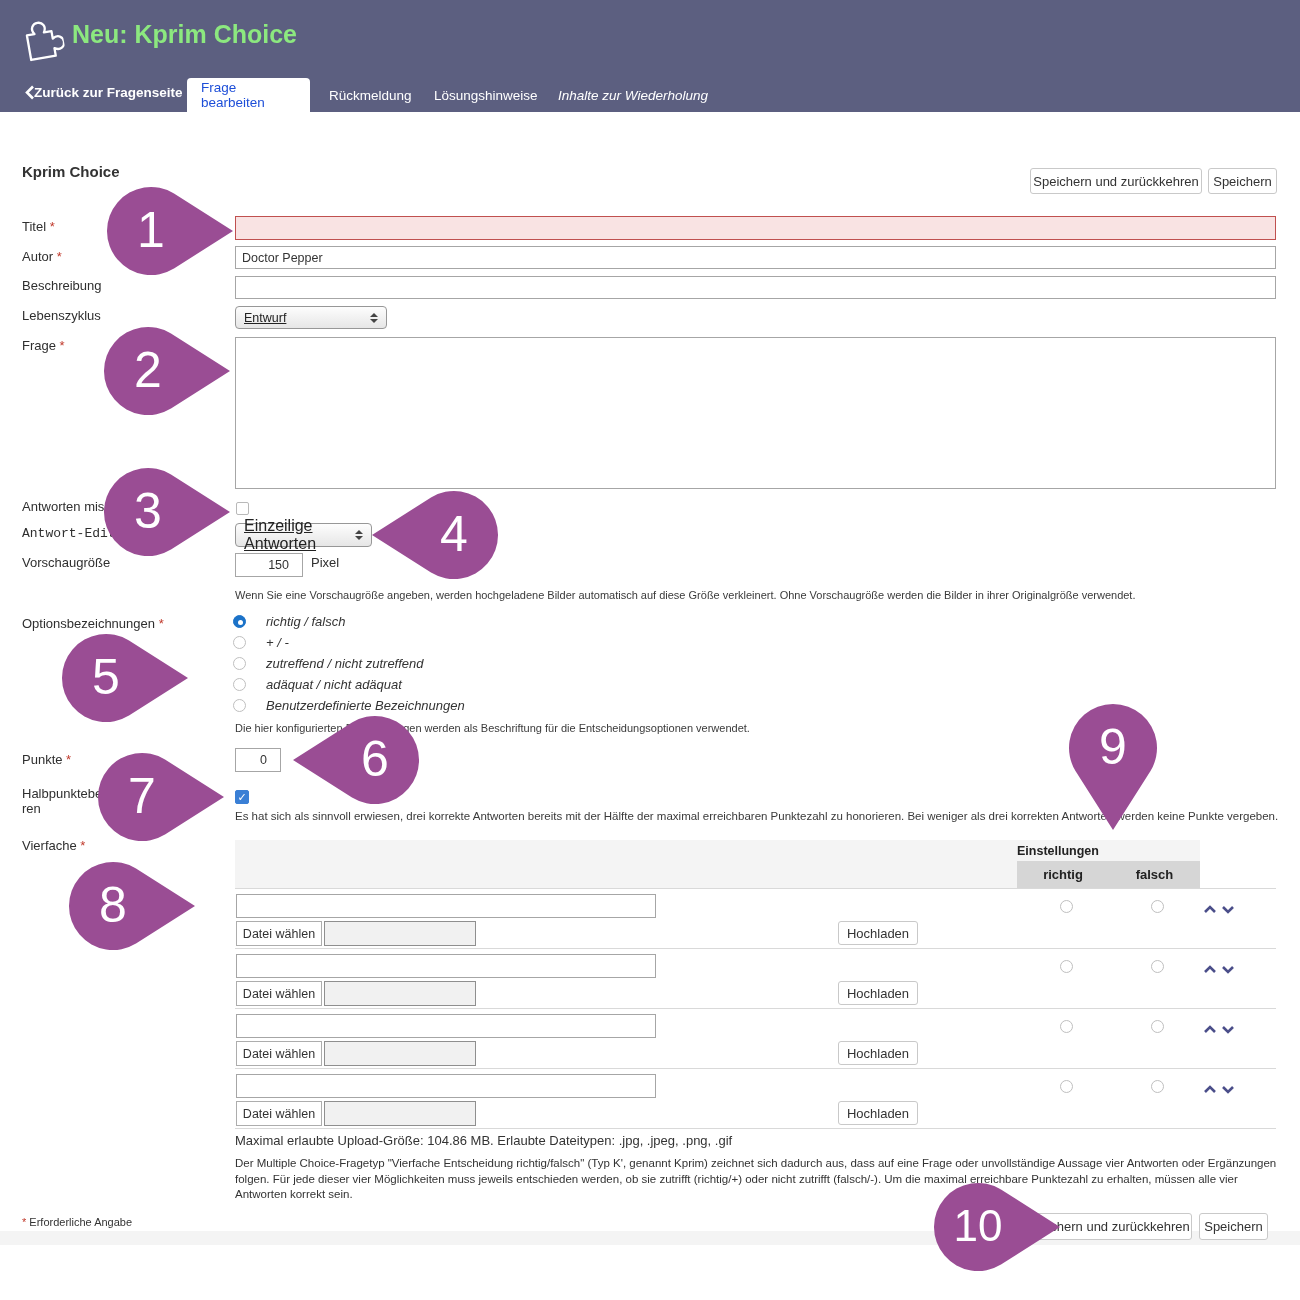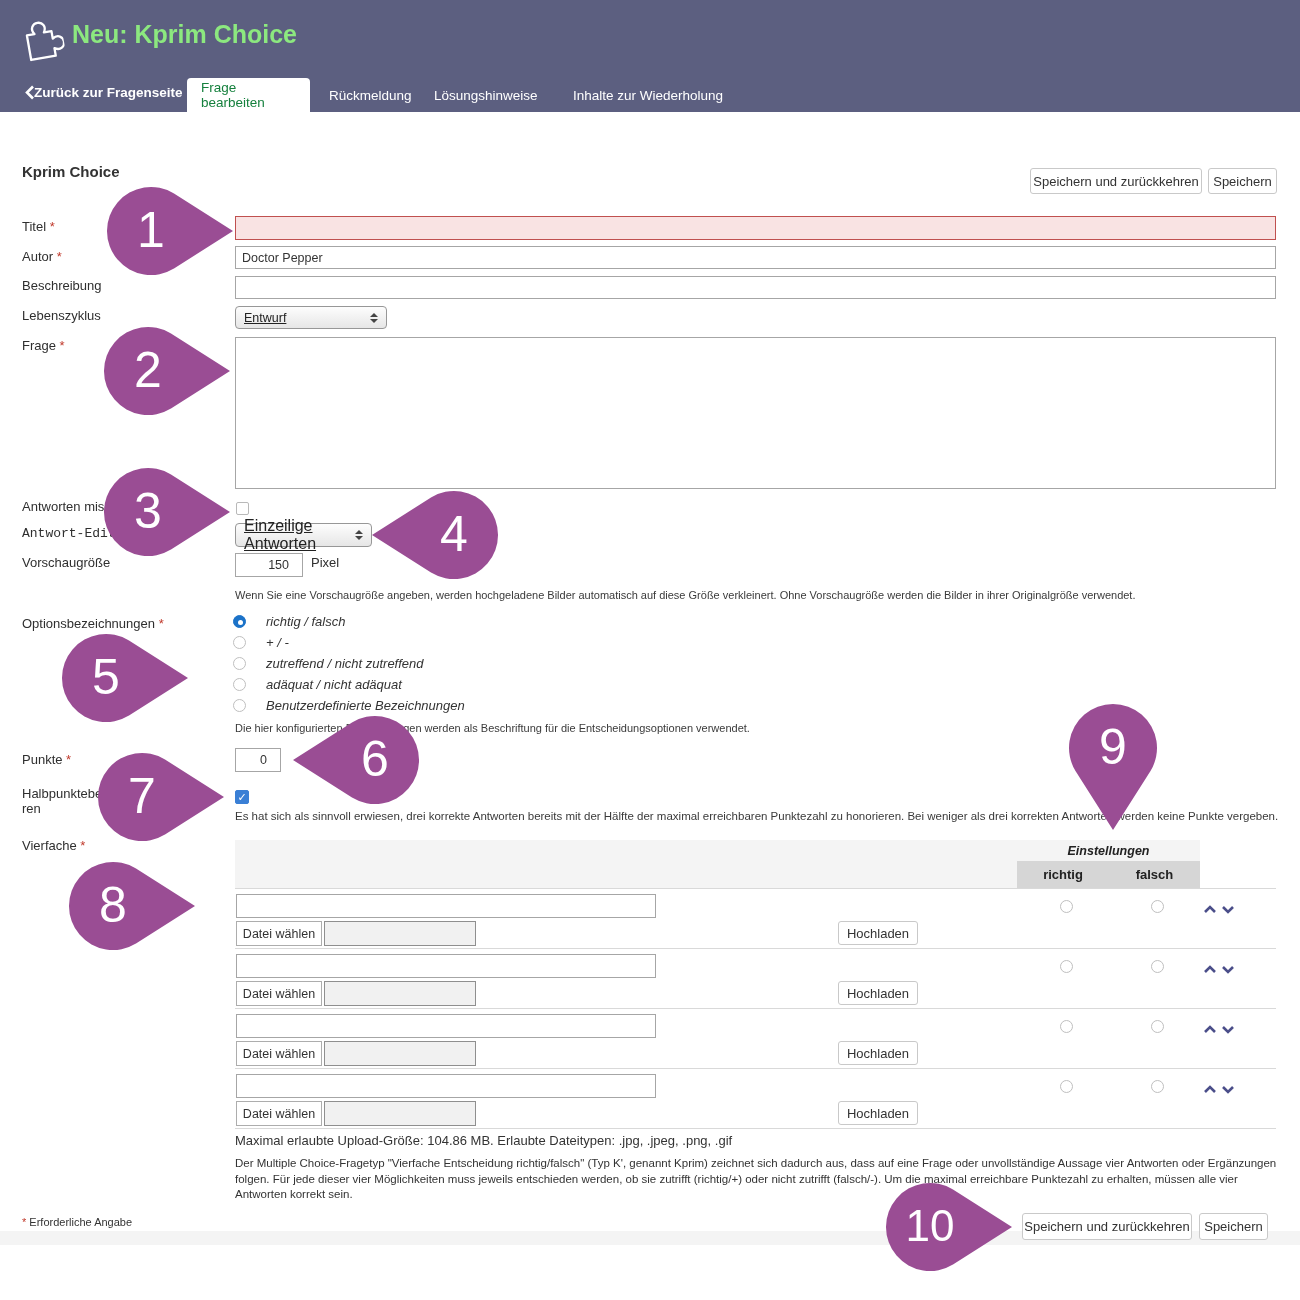--- a/index.html
+++ b/index.html
@@ -8,21 +8,21 @@
   .abs{position:absolute;}
 
   
   .header{position:absolute;left:0;top:0;width:1300px;height:78px;background:#5c5f80;}
   .tabbar{position:absolute;left:0;top:78px;width:1300px;height:34px;background:#5c5f80;}
   .app-title{position:absolute;left:72px;top:20px;font-size:25px;font-weight:bold;color:#8ce87f;}
   .puzzle{position:absolute;left:17px;top:14px;}
   .backlink{position:absolute;left:25px;top:85px;color:#fff;font-size:13.5px;font-weight:bold;cursor:pointer;display:flex;align-items:center;}
   .tab{position:absolute;top:78px;height:34px;display:flex;align-items:center;justify-content:center;
        font-size:13.5px;color:#fff;cursor:pointer;padding:0 14px;box-sizing:border-box;}
-  .tab.active{background:#fff;color:#15803d;border-radius:4px 4px 0 0;}
+  .tab.active{background:#fff;color:#1d4ed8;border-radius:4px 4px 0 0;}
 
   
   .btn{position:absolute;box-sizing:border-box;background:#fff;border:1px solid #c9c9c9;border-radius:3px;
        font-size:13px;color:#333;display:flex;align-items:center;justify-content:center;cursor:pointer;}
 
   
   .form-title{position:absolute;left:22px;top:163px;font-size:15px;font-weight:bold;}
   .flabel{position:absolute;left:22px;font-size:13px;color:#2f2f2f;}
   .req{color:#c0392b;}
   .tinput{position:absolute;box-sizing:border-box;border:1px solid #a6a6a6;background:#fff;
@@ -98,21 +98,21 @@
 </div>
 <div class="tab active" style="left:187px;width:123px;">
     <span>Frage bearbeiten</span>
   </div>
 <div class="tab" style="left:315px;">
     <span>Rückmeldung</span>
   </div>
 <div class="tab" style="left:420px;">
     <span>Lösungshinweise</span>
   </div>
-<div class="tab" style="left:559px;">
+<div class="tab" style="left:544px;font-style:italic;">
     <span>Inhalte zur Wiederholung</span>
   </div>
 
 <div class="form-title">Kprim Choice</div>
 <div class="btn" style="left:1030px;top:168px;width:172px;height:26px;">Speichern und zurückkehren</div>
 <div class="btn" style="left:1208px;top:168px;width:69px;height:26px;">Speichern</div>
 
 <div class="flabel" style="top:219px;"><span>Titel</span> <span class="req">*</span></div>
 <input class="tinput error abs" style="left: 235px; top: 216px; width: 1041px; height: 24px;" value="">
 
@@ -183,21 +183,21 @@
 </div>
 <span class="checkbox checked" style="left:235px;top:790px;width:14px;height:14px;"></span>
 <div class="help" style="left:235px;top:810px;font-size:11.5px;">Es hat sich als sinnvoll erwiesen, drei korrekte Antworten bereits mit der Hälfte der maximal erreichbaren Punktezahl zu honorieren. Bei weniger als drei korrekten Antworten werden keine Punkte vergeben.</div>
 
 <div class="flabel" style="top:838px;"><span>Vierfache</span> <span class="req">*</span></div>
 
 <div class="atable">
   <div class="thead">
     <div class="band"></div>
     <div class="rfbox"></div>
-    <div class="th" style="left:782px;top:4px;width:183px;text-align:center;font-style:italic;">Einstellungen</div>
+    <div class="th" style="left:782px;top:4px;width:183px;text-align:left;">Einstellungen</div>
     <div class="th" style="left:782px;top:27px;width:92px;text-align:center;font-size:13px;">richtig</div>
     <div class="th" style="left:874px;top:27px;width:91px;text-align:center;font-size:13px;">falsch</div>
   </div>
 
   <div class="arow">
     <input class="tinput abs ainput" value="" style="">
     <div class="filebtn">Datei wählen</div>
     <div class="filebox"></div>
     <div class="btn upbtn">Hochladen</div>
     <span class="radio rrad" style="left:825px;"></span>
@@ -313,18 +313,18 @@
       <path d="M128,46 L69,8.5 A44,44 0 1 0 69,83.5 Z" fill="#9a4d94"></path>
     </svg>
     <span class="num">8</span>
   </div>
 <div class="marker down" style="left:1067px;top:702px;">
     <svg width="130" height="92" viewBox="0 0 130 92">
       <path d="M128,46 L69,8.5 A44,44 0 1 0 69,83.5 Z" fill="#9a4d94"></path>
     </svg>
     <span class="num">9</span>
   </div>
-<div class="marker right" style="left:884px;top:1181px;">
+<div class="marker right" style="left:932px;top:1181px;">
     <svg width="130" height="92" viewBox="0 0 130 92">
       <path d="M128,46 L69,8.5 A44,44 0 1 0 69,83.5 Z" fill="#9a4d94"></path>
     </svg>
     <span class="num" style="font-size:44px;">10</span>
   </div>
 
 </body></html>

